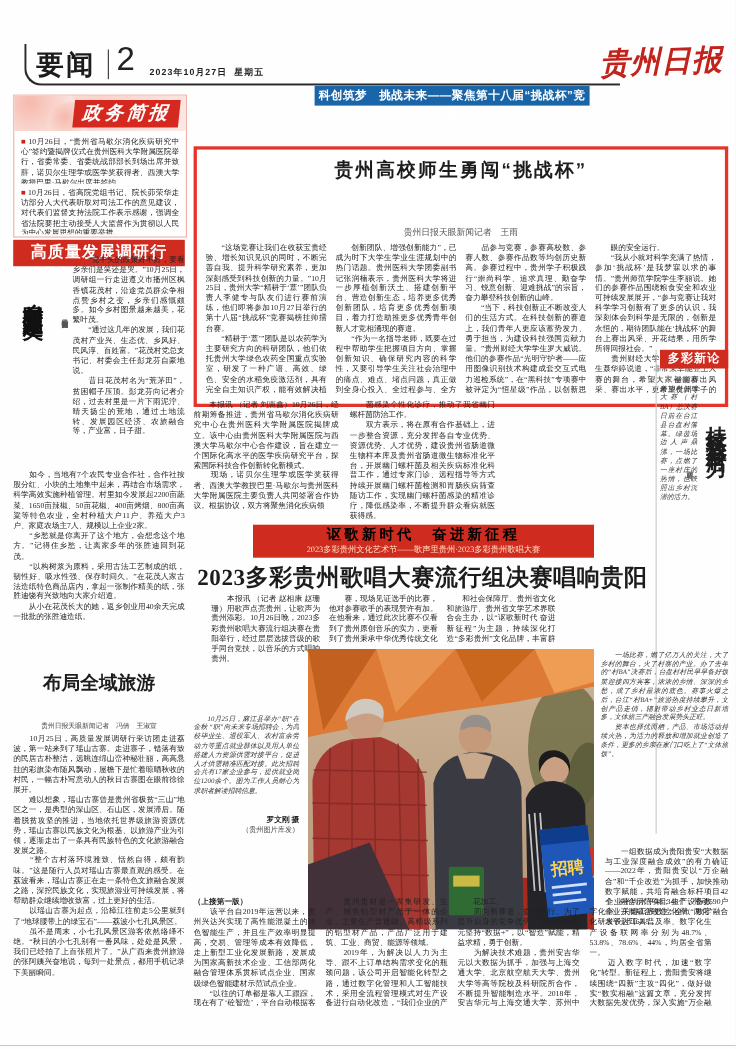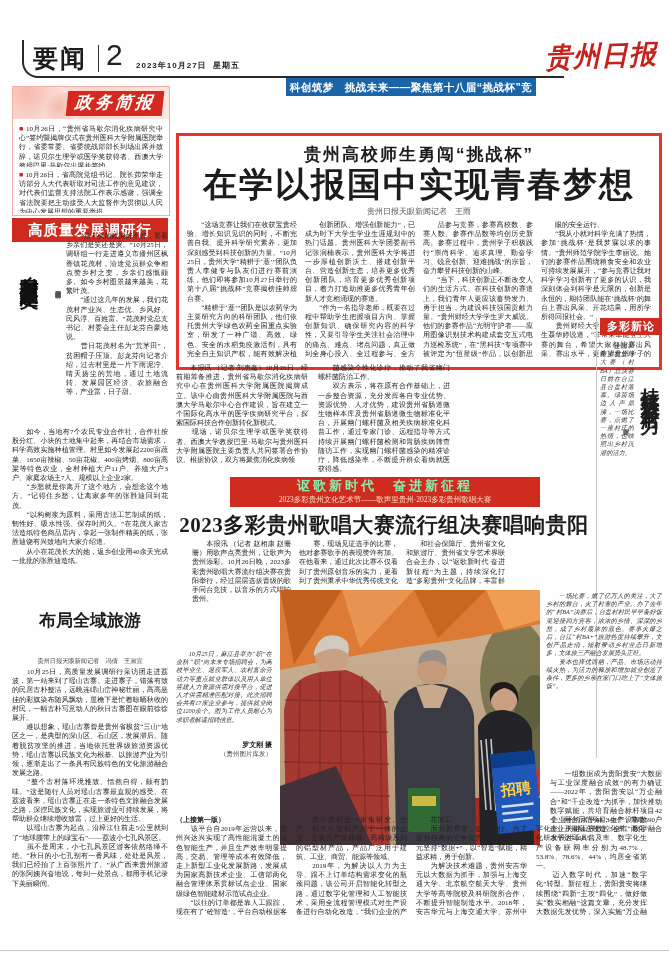--- a/index.html
+++ b/index.html
@@ -5,21 +5,21 @@
   html,body{margin:0;padding:0;background:#e9e9e9;}
   .page{position:relative;width:669px;height:954px;background:#fefefe;margin:0 auto;overflow:hidden;
         font-family:"Liberation Serif","DejaVu Serif",serif;color:#1c1c1c;}
   .abs{position:absolute;}
   .t{font-size:7px;line-height:9.2px;text-align:justify;white-space:pre-wrap;overflow:hidden;color:#242424;}
   .t6{font-size:6.2px;line-height:8.2px;}
   .italic{font-style:italic;color:#333;}
   .hei{font-family:"Liberation Sans","DejaVu Sans",sans-serif;}
   .vert{writing-mode:vertical-rl;}
   .center{text-align:center;}
-  .white{color:#86efac;text-align:center;}
+  .white{color:#000000;text-align:center;}
   .redbg{background:#cf2b1e;}
   .folio-line{border-left:2px solid #2a2a2a;border-bottom:2px solid #2a2a2a;border-bottom-left-radius:16px;}
   .rule{background:#c9c9c9;}
   .banner-blue{background:#1a64a8;color:#fff;font-weight:bold;}
   .main-box{border:3px solid #e5352b;background:#fff;margin-top:34px;}
   .bullet{color:#cc2218;font-weight:bold;}
   .brief-box{border:1px solid #f0b0a6;}
   .brief-banner{background:linear-gradient(120deg,#fde9e5 0%,#f9d3cc 45%,#fbe8e4 100%);overflow:hidden;}
   .brief-swirl{position:absolute;border-radius:50%;background:radial-gradient(circle at 40% 40%, #f6b9ad, #fbe3de 70%, transparent 72%);}
   .brief-ribbon{position:absolute;right:6px;top:4px;background:#d5281e;color:#fff;font-weight:bold;
@@ -70,21 +70,20 @@
   <div class="t abs" style="left:12px;top:668px;width:156px;height:280px;">　　10月25日，高质量发展调研行采访团走进荔波，第一站来到了瑶山古寨。走进寨子，错落有致的民居古朴整洁，远眺连绵山峦神秘壮丽，高高悬挂的彩旗染布随风飘动，屋檐下是忙着晾晒秋收的村民，一幅古朴写意动人的秋日古寨图在眼前徐徐展开。
 　　难以想象，瑶山古寨曾是贵州省极贫“三山”地区之一，是典型的深山区、石山区，发展滞后。随着脱贫攻坚的推进，当地依托世界级旅游资源优势，瑶山古寨以民族文化为根基、以旅游产业为引领，逐渐走出了一条具有民族特色的文化旅游融合发展之路。
 　　“整个古村落环境雅致、恬然自得，颇有韵味。”这是随行人员对瑶山古寨最直观的感受。在荔波看来，瑶山古寨正在走一条特色文旅融合发展之路，深挖民族文化，实现旅游业可持续发展，将帮助群众继续增收致富，过上更好的生活。
 　　以瑶山古寨为起点，沿樟江往前走5公里就到了“地球腰带上的绿宝石”——荔波小七孔风景区。
 　　虽不是周末，小七孔风景区游客依然络绎不绝。“秋日的小七孔别有一番风味，处处是风景，我们已经拍了上百张照片了。”从广西来贵州旅游的张阿姨兴奋地说，每到一处景点，都用手机记录下美丽瞬间。</div>
 
   <div class="abs banner-blue center hei" style="left:286px;top:78px;width:250px;height:18px;line-height:18px;font-size:10.5px;letter-spacing:0.5px;">科创筑梦　挑战未来——聚焦第十八届“挑战杯”竞赛</div>
 
   <div class="abs main-box" style="left:176px;top:99px;width:480px;height:231px;">
     <div class="abs center hei" style="left:0;top:7px;width:480px;font-size:17px;font-weight:bold;letter-spacing:2px;">贵州高校师生勇闯“挑战杯”</div>
-    <div class="abs center hei" style="left:0;top:26px;width:480px;font-size:34px;font-weight:900;letter-spacing:2px;">在学以报国中实现青春梦想</div>
     <div class="abs center" style="left:0;top:70px;width:480px;font-size:8px;color:#555;">贵州日报天眼新闻记者　王雨</div>
     <div class="abs" style="left:8px;top:85px;width:464px;height:138px;display:flex;gap:8px;">
       <div class="t" style="width:110px;height:138px;">　　“这场竞赛让我们在收获宝贵经验、增长知识见识的同时，不断完善自我、提升科学研究素养，更加深刻感受到科技创新的力量。”10月25日，贵州大学“精耕于‘薏’”团队负责人李健专与队友们进行赛前演练，他们即将参加10月27日举行的第十八届“挑战杯”竞赛揭榜挂帅擂台赛。
 　　“精耕于‘薏’”团队是以农药学为主要研究方向的科研团队，他们依托贵州大学绿色农药全国重点实验室，研发了一种广谱、高效、绿色、安全的水稻免疫激活剂，具有完全自主知识产权，能有效解决植物细菌性病害难题。“未来我们会聚焦绿色产品创新和</div>
       <div class="t" style="width:110px;height:138px;">　　创新团队、增强创新能力”，已成为时下大学生学业生涯规划中的热门话题。贵州医科大学团委副书记张润楠表示，贵州医科大学将进一步厚植创新沃土、搭建创新平台、营造创新生态，培养更多优秀创新团队，培育更多优秀创新项目，着力打造助推更多优秀青年创新人才竞相涌现的赛道。
 　　“作为一名指导老师，既要在过程中帮助学生把握项目方向、掌握创新知识、确保研究内容的科学性，又要引导学生关注社会治理中的痛点、难点、堵点问题，真正做到全身心投入、全过程参与、全方位辅导。”贵州理工学院团委宣传部部长丁明远说。</div>
       <div class="t" style="width:110px;height:138px;">　　品参与竞赛，参赛高校数、参赛人数、参赛作品数等均创历史新高。参赛过程中，贵州学子积极践行“崇尚科学、追求真理、勤奋学习、锐意创新、迎难挑战”的宗旨，奋力攀登科技创新的山峰。
 　　“当下，科技创新正不断改变人们的生活方式。在科技创新的赛道上，我们青年人更应该蓄势发力、勇于担当，为建设科技强国贡献力量。”贵州财经大学学生罗大威说。他们的参赛作品“光明守护者——应用图像识别技术构建成套交互式电力巡检系统”，在“黑科技”专项赛中被评定为“恒星级”作品，以创新思路和科研实践，致力服务大国重器——中国天</div>
       <div class="t" style="width:110px;height:138px;">　　眼的安全运行。
 　　“我从小就对科学充满了热情，参加‘挑战杯’是我梦寐以求的事情。”贵州师范学院学生李丽说。她们的参赛作品围绕粮食安全和农业可持续发展展开，“参与竞赛让我对科学学习创新有了更多的认识，我深刻体会到科学是无限的，创新是永恒的，期待团队能在‘挑战杯’的舞台上赛出风采、开花结果，用所学所得回报社会。”

